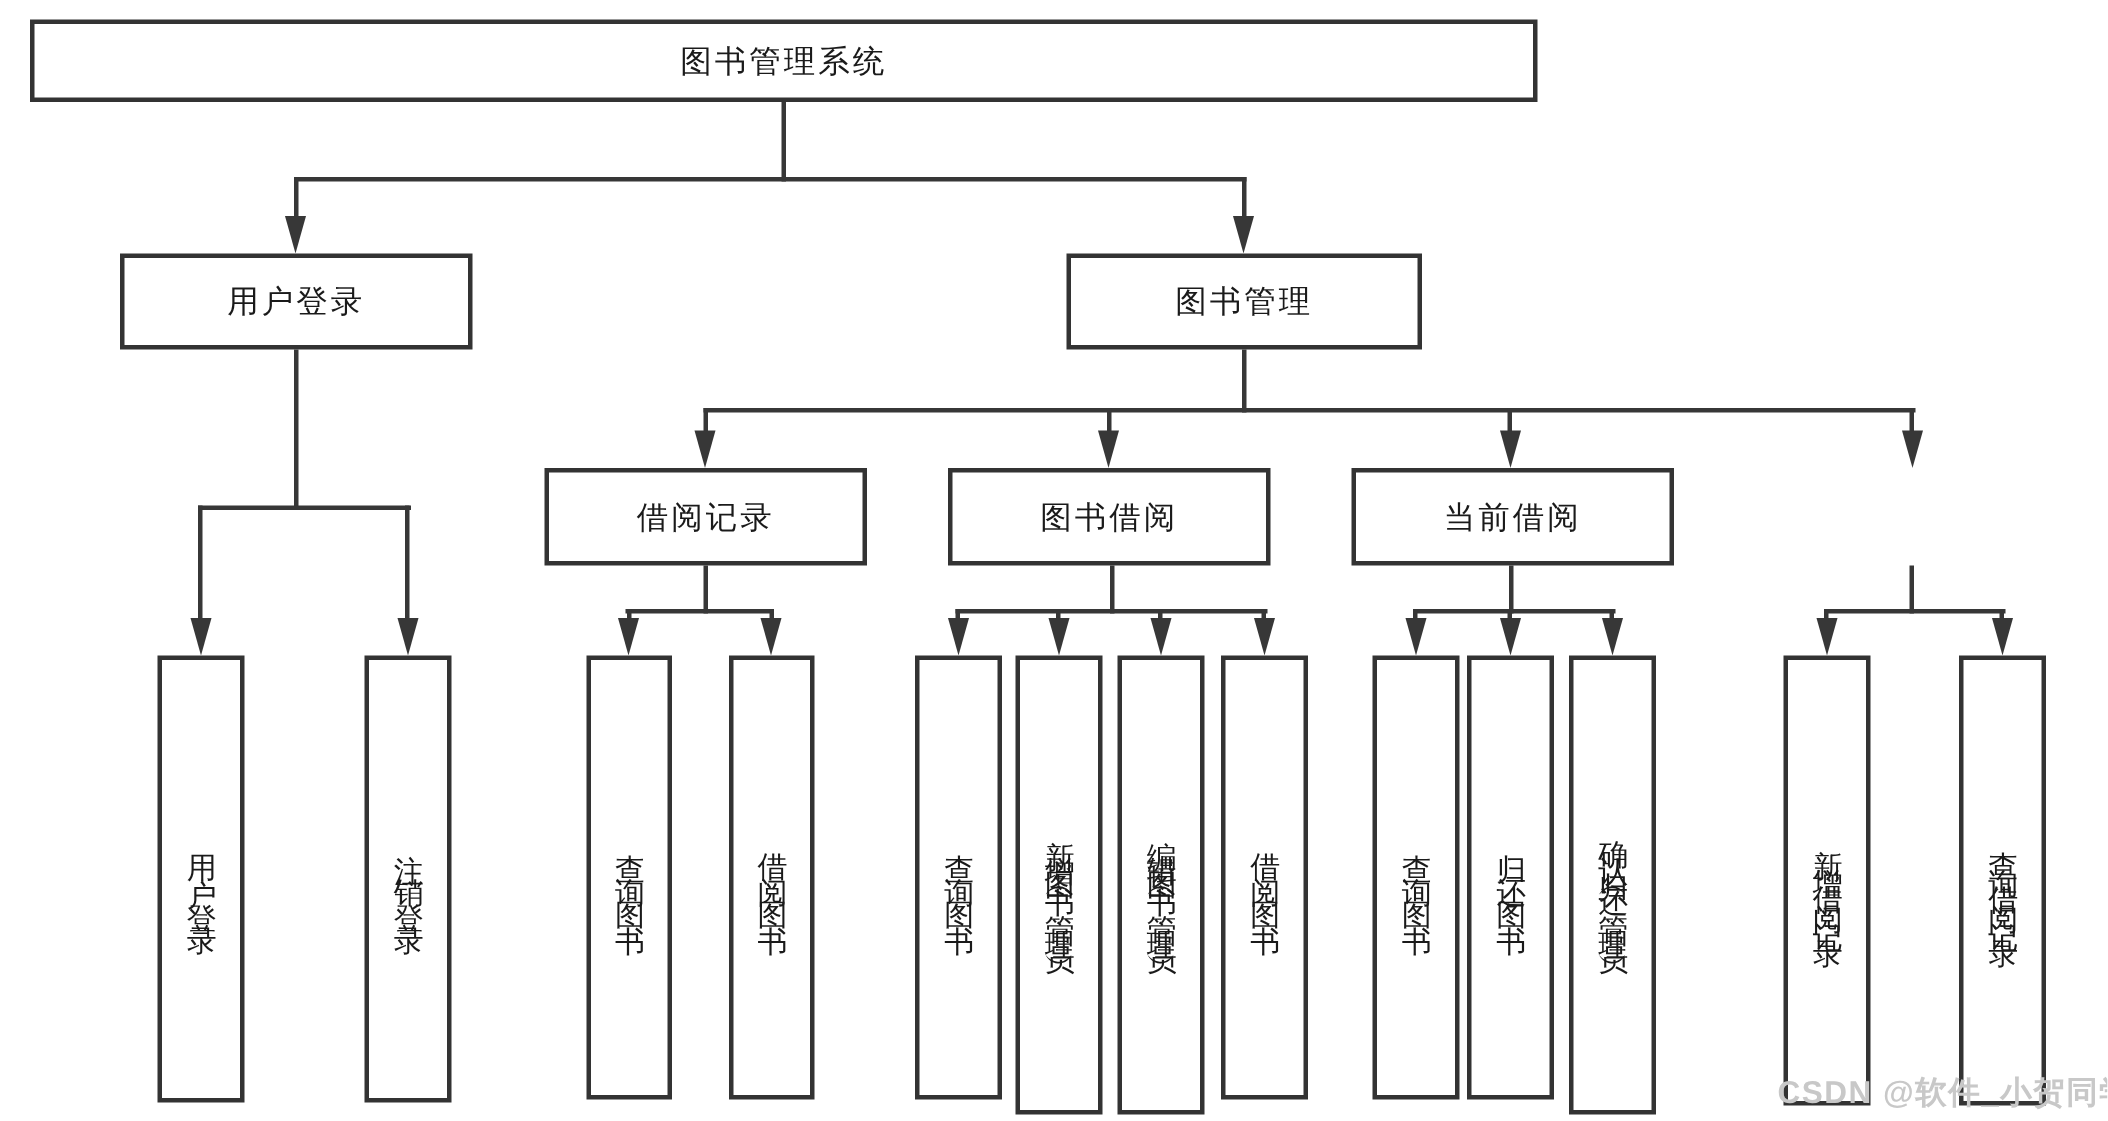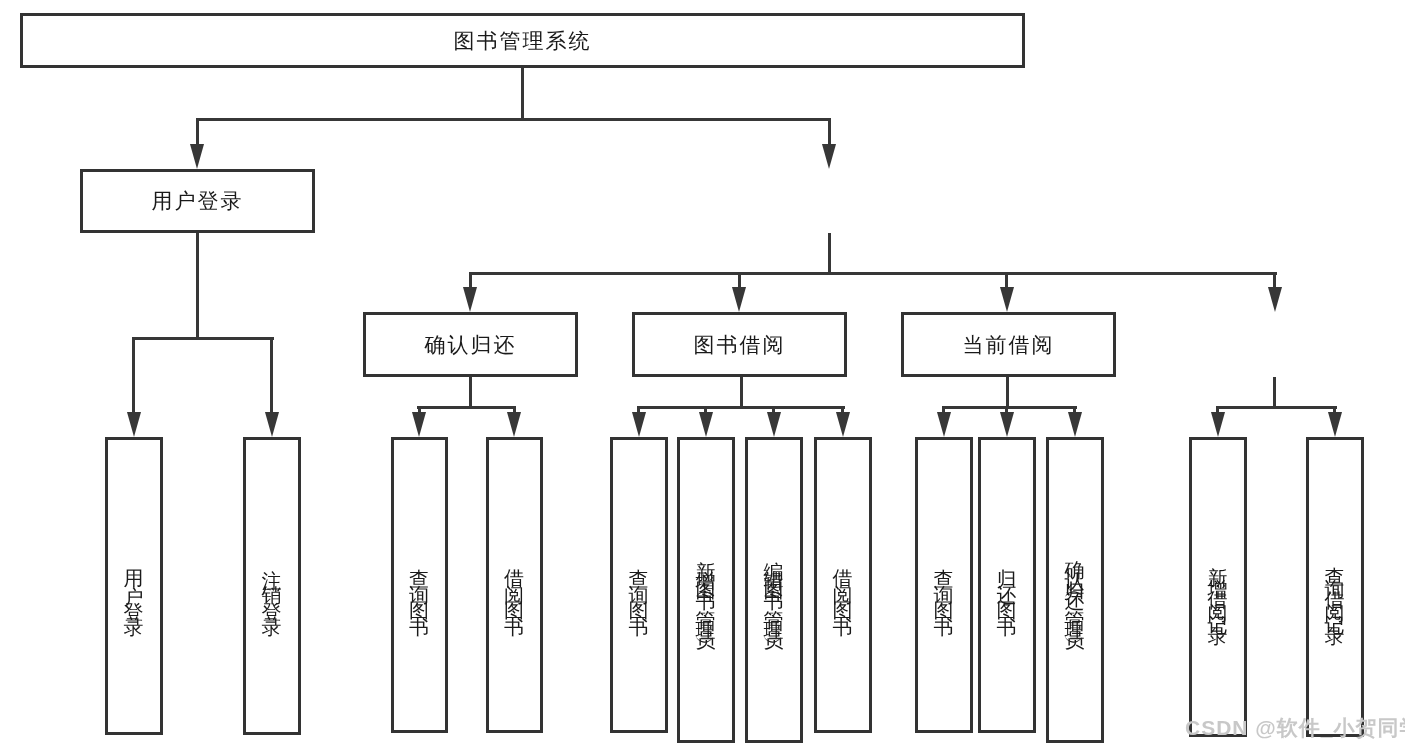--- a/index.html
+++ b/index.html
@@ -72,41 +72,44 @@
   <div class="vline" style="left:521px;top:68px;height:53px;"></div>
   <div class="hline" style="left:196px;top:118px;width:635px;"></div>
   <div class="vline" style="left:196px;top:118px;height:29px;"></div>
   <div class="arw" style="left:190px;top:144px;"></div>
   <div class="vline" style="left:828px;top:118px;height:29px;"></div>
   <div class="arw" style="left:822px;top:144px;"></div>
 
   <div class="node" style="left:80px;top:169px;width:235px;height:64px;">
     <span>用户登录</span>
   </div>
+  <div class="node" style="left:711px;top:169px;width:237px;height:64px;">
+    <span>图书管理</span>
+  </div>
 
   <div class="vline" style="left:196px;top:233px;height:107px;"></div>
   <div class="hline" style="left:132px;top:337px;width:142px;"></div>
   <div class="vline" style="left:132px;top:337px;height:78px;"></div>
   <div class="arw" style="left:127px;top:412px;"></div>
   <div class="vline" style="left:270px;top:337px;height:78px;"></div>
   <div class="arw" style="left:265px;top:412px;"></div>
 
   <div class="vline" style="left:828px;top:233px;height:42px;"></div>
   <div class="hline" style="left:469px;top:272px;width:808px;"></div>
   <div class="vline" style="left:469px;top:272px;height:18px;"></div>
   <div class="arw" style="left:463px;top:287px;"></div>
   <div class="vline" style="left:738px;top:272px;height:18px;"></div>
   <div class="arw" style="left:732px;top:287px;"></div>
   <div class="vline" style="left:1005px;top:272px;height:18px;"></div>
   <div class="arw" style="left:1000px;top:287px;"></div>
   <div class="vline" style="left:1273px;top:272px;height:18px;"></div>
   <div class="arw" style="left:1268px;top:287px;"></div>
 
   <div class="node" style="left:363px;top:312px;width:215px;height:65px;">
-    <span>确认归还</span>
+    <span>借阅记录</span>
   </div>
   <div class="node" style="left:901px;top:312px;width:215px;height:65px;">
     <span>当前借阅</span>
   </div>
   <div class="node" style="left:632px;top:312px;width:215px;height:65px;">
     <span>图书借阅</span>
   </div>
 
   <div class="vline" style="left:469px;top:377px;height:32px;"></div>
   <div class="hline" style="left:417px;top:406px;width:99px;"></div>

